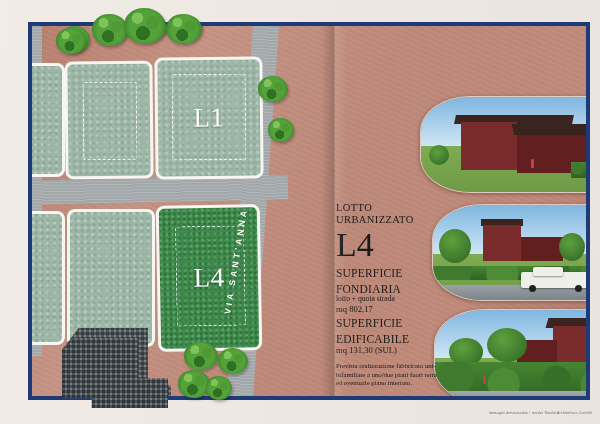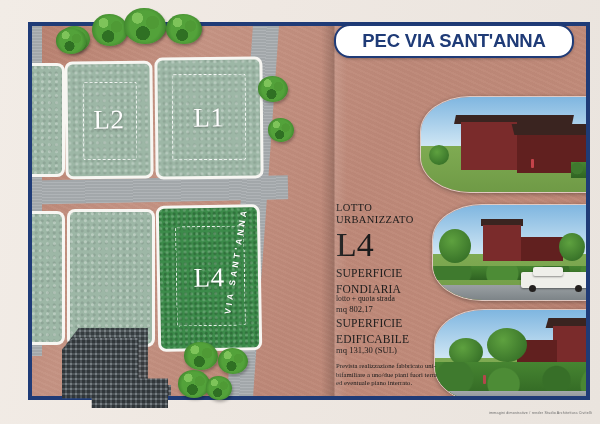--- a/index.html
+++ b/index.html
@@ -262,21 +262,20 @@
         <div class="road grain" style="left:208px;top:-10px;width:26px;height:390px;transform:rotate(4deg);"></div>
         <div class="road grain" style="left:-4px;top:0px;width:14px;height:330px;"></div>
 
         <div class="lot small" style="left:-12px;top:40px;width:42px;height:108px;">
           <div class="tex"></div>
         </div>
 
         <div class="lot" style="left:36px;top:38px;width:82px;height:112px;transform:rotate(-.6deg);">
           <div class="tex"></div>
           <div class="build" style="left:15px;top:18px;right:13px;bottom:16px;"></div>
-          <div class="lbl">L2</div>
         </div>
 
         <div class="lot" style="left:126px;top:34px;width:102px;height:116px;transform:rotate(-.6deg);">
           <div class="tex"></div>
           <div class="build" style="left:14px;top:14px;right:14px;bottom:16px;"></div>
           <div class="lbl">L1</div>
         </div>
 
         <div class="lot small" style="left:-14px;top:188px;width:44px;height:128px;">
           <div class="tex"></div>
@@ -379,19 +378,16 @@
   <div class="tree" style="position:absolute;left:56px;top:28px;width:30px;height:26px;z-index:7;"></div>
   <div class="tree" style="position:absolute;left:178px;top:370px;width:32px;height:28px;z-index:7;"></div>
   <div class="tree" style="position:absolute;left:206px;top:376px;width:26px;height:24px;z-index:7;"></div>
 
   <div style="position:absolute;left:62px;top:338px;width:106px;height:70px;z-index:7;
               background:repeating-linear-gradient(90deg,#6e7478 0 3px,#aab0b3 3px 5px),
                          repeating-linear-gradient(0deg,#70767a 0 3px,#b2b7ba 3px 5px);
               background-blend-mode:multiply;
               clip-path:polygon(10% 0,72% 0,72% 58%,100% 58%,100% 100%,28% 100%,28% 86%,0 86%,0 16%);"></div>
 
-  <div id="banner">
-    <span>PEC VIA SANT'ANNA</span>
-  </div>
 
   <div id="credit">immagini dimostrative / render Studio Architettura Civitelli</div>
 
 </div>
 
 </body></html>

